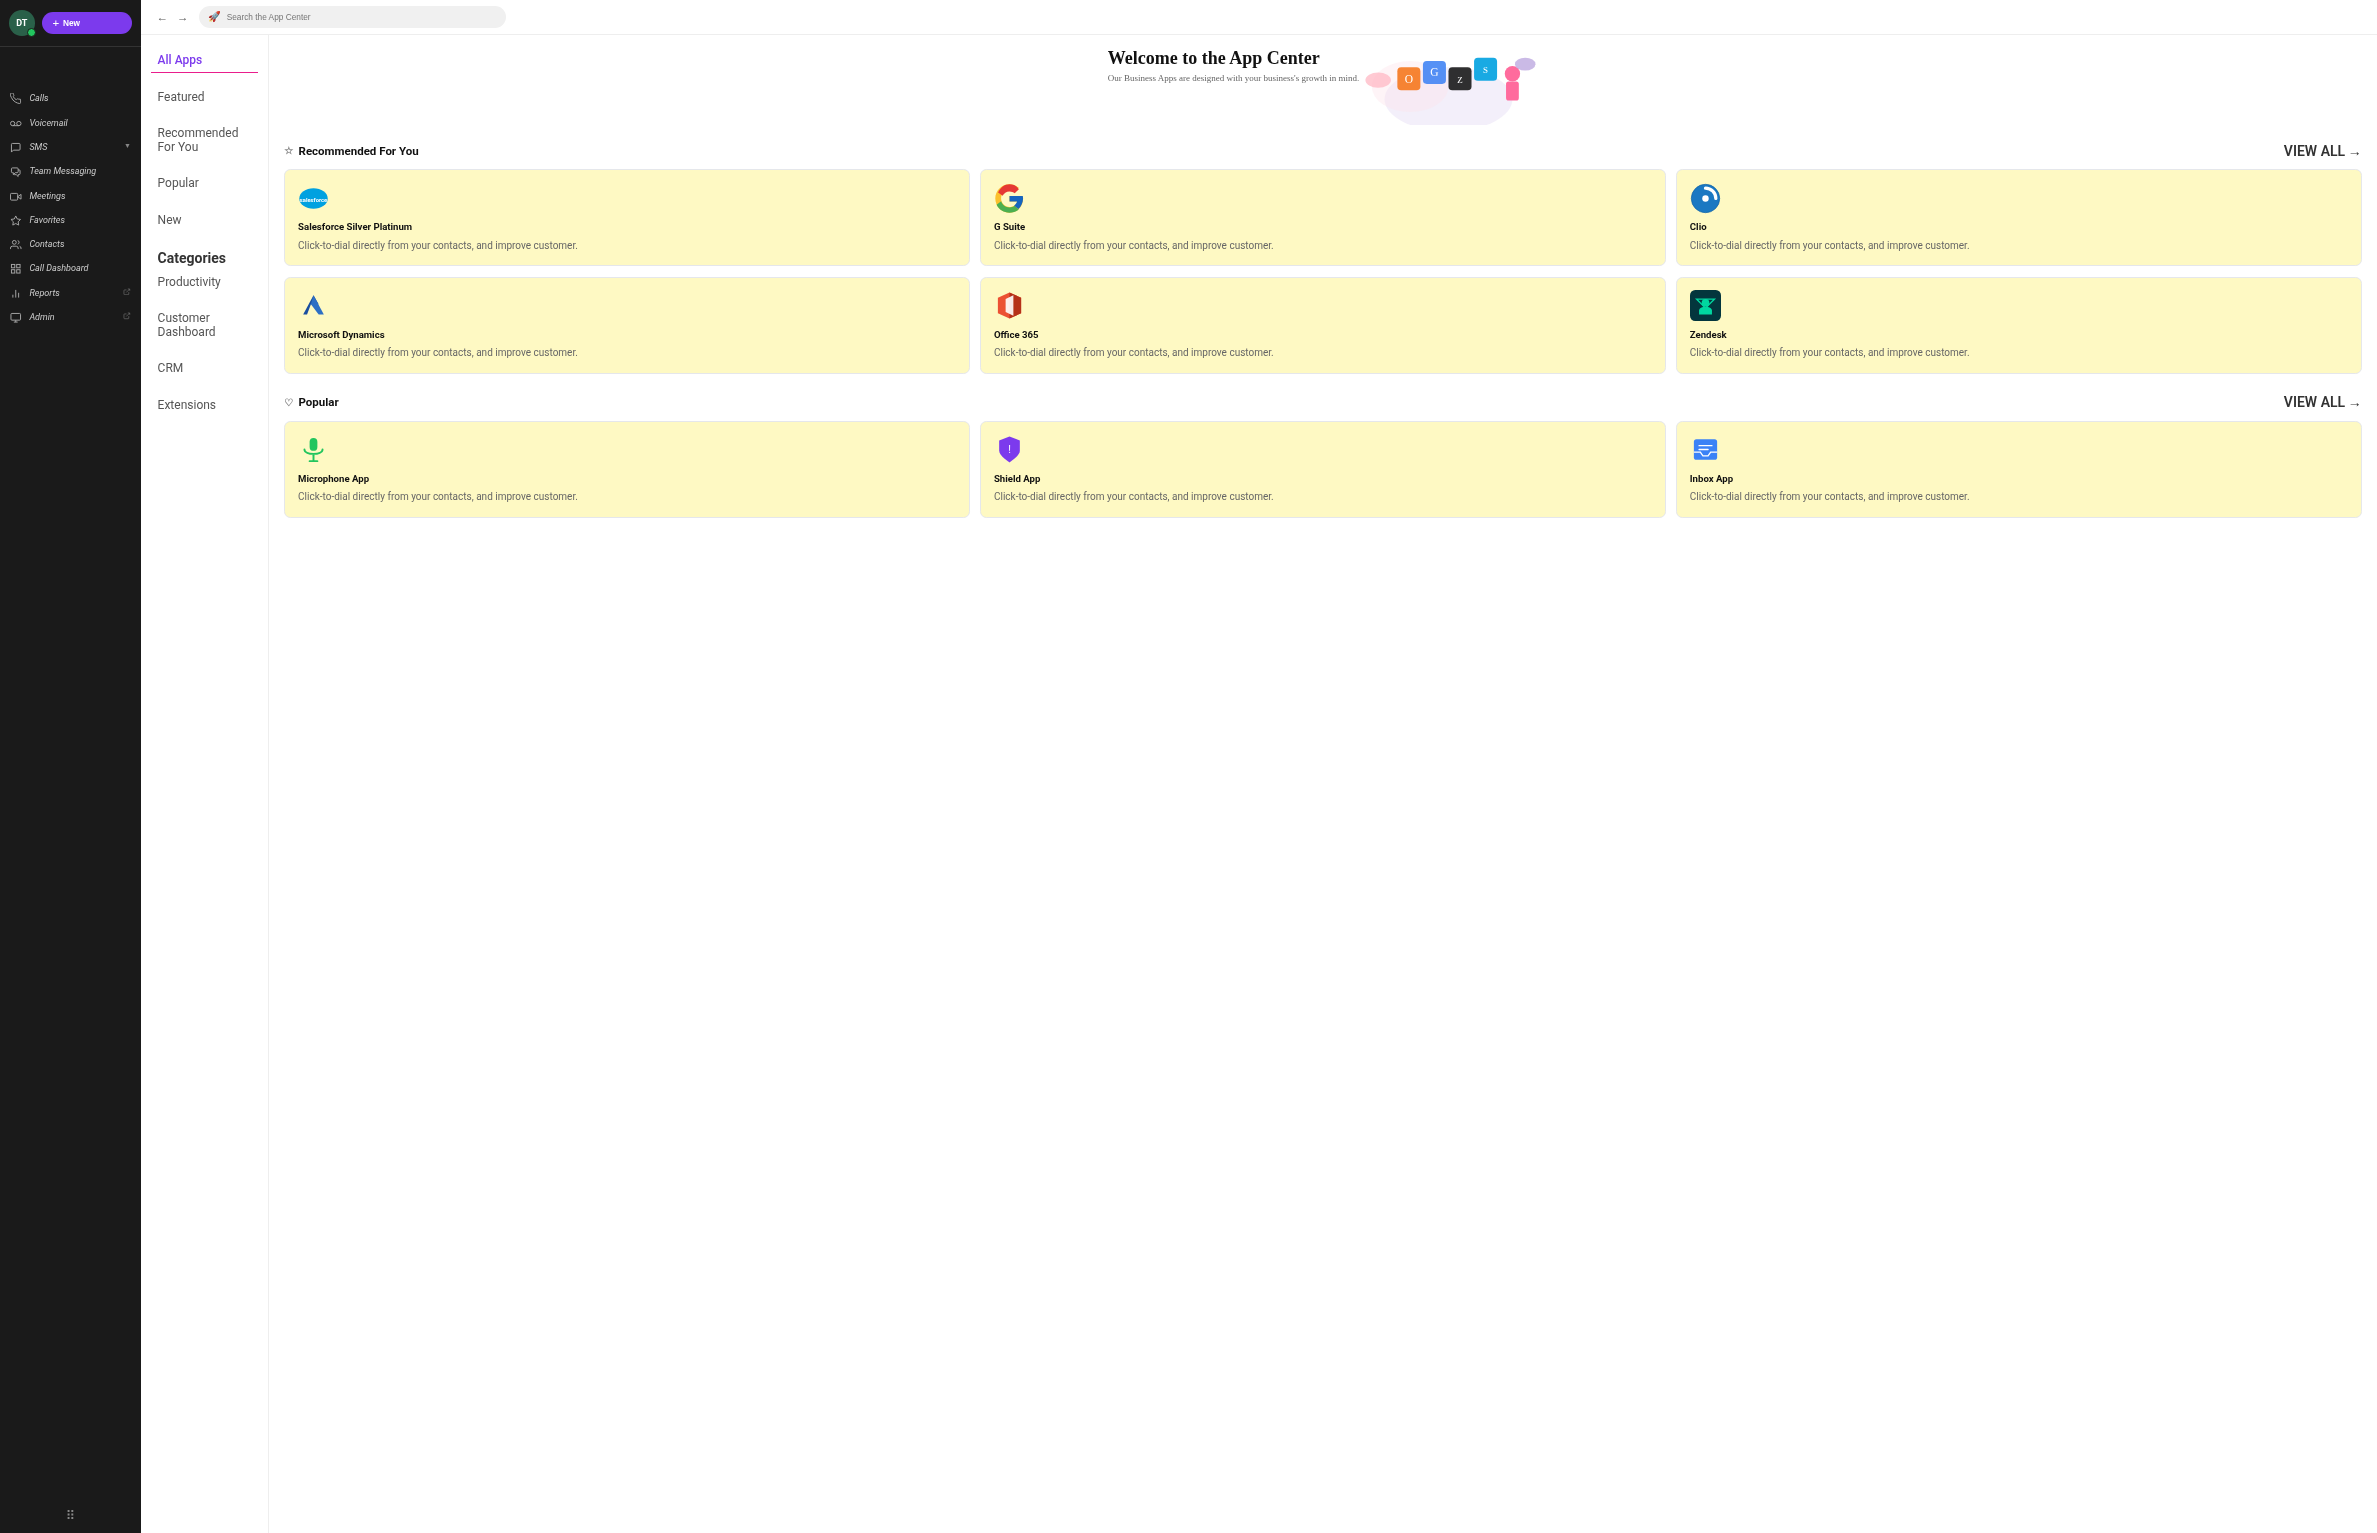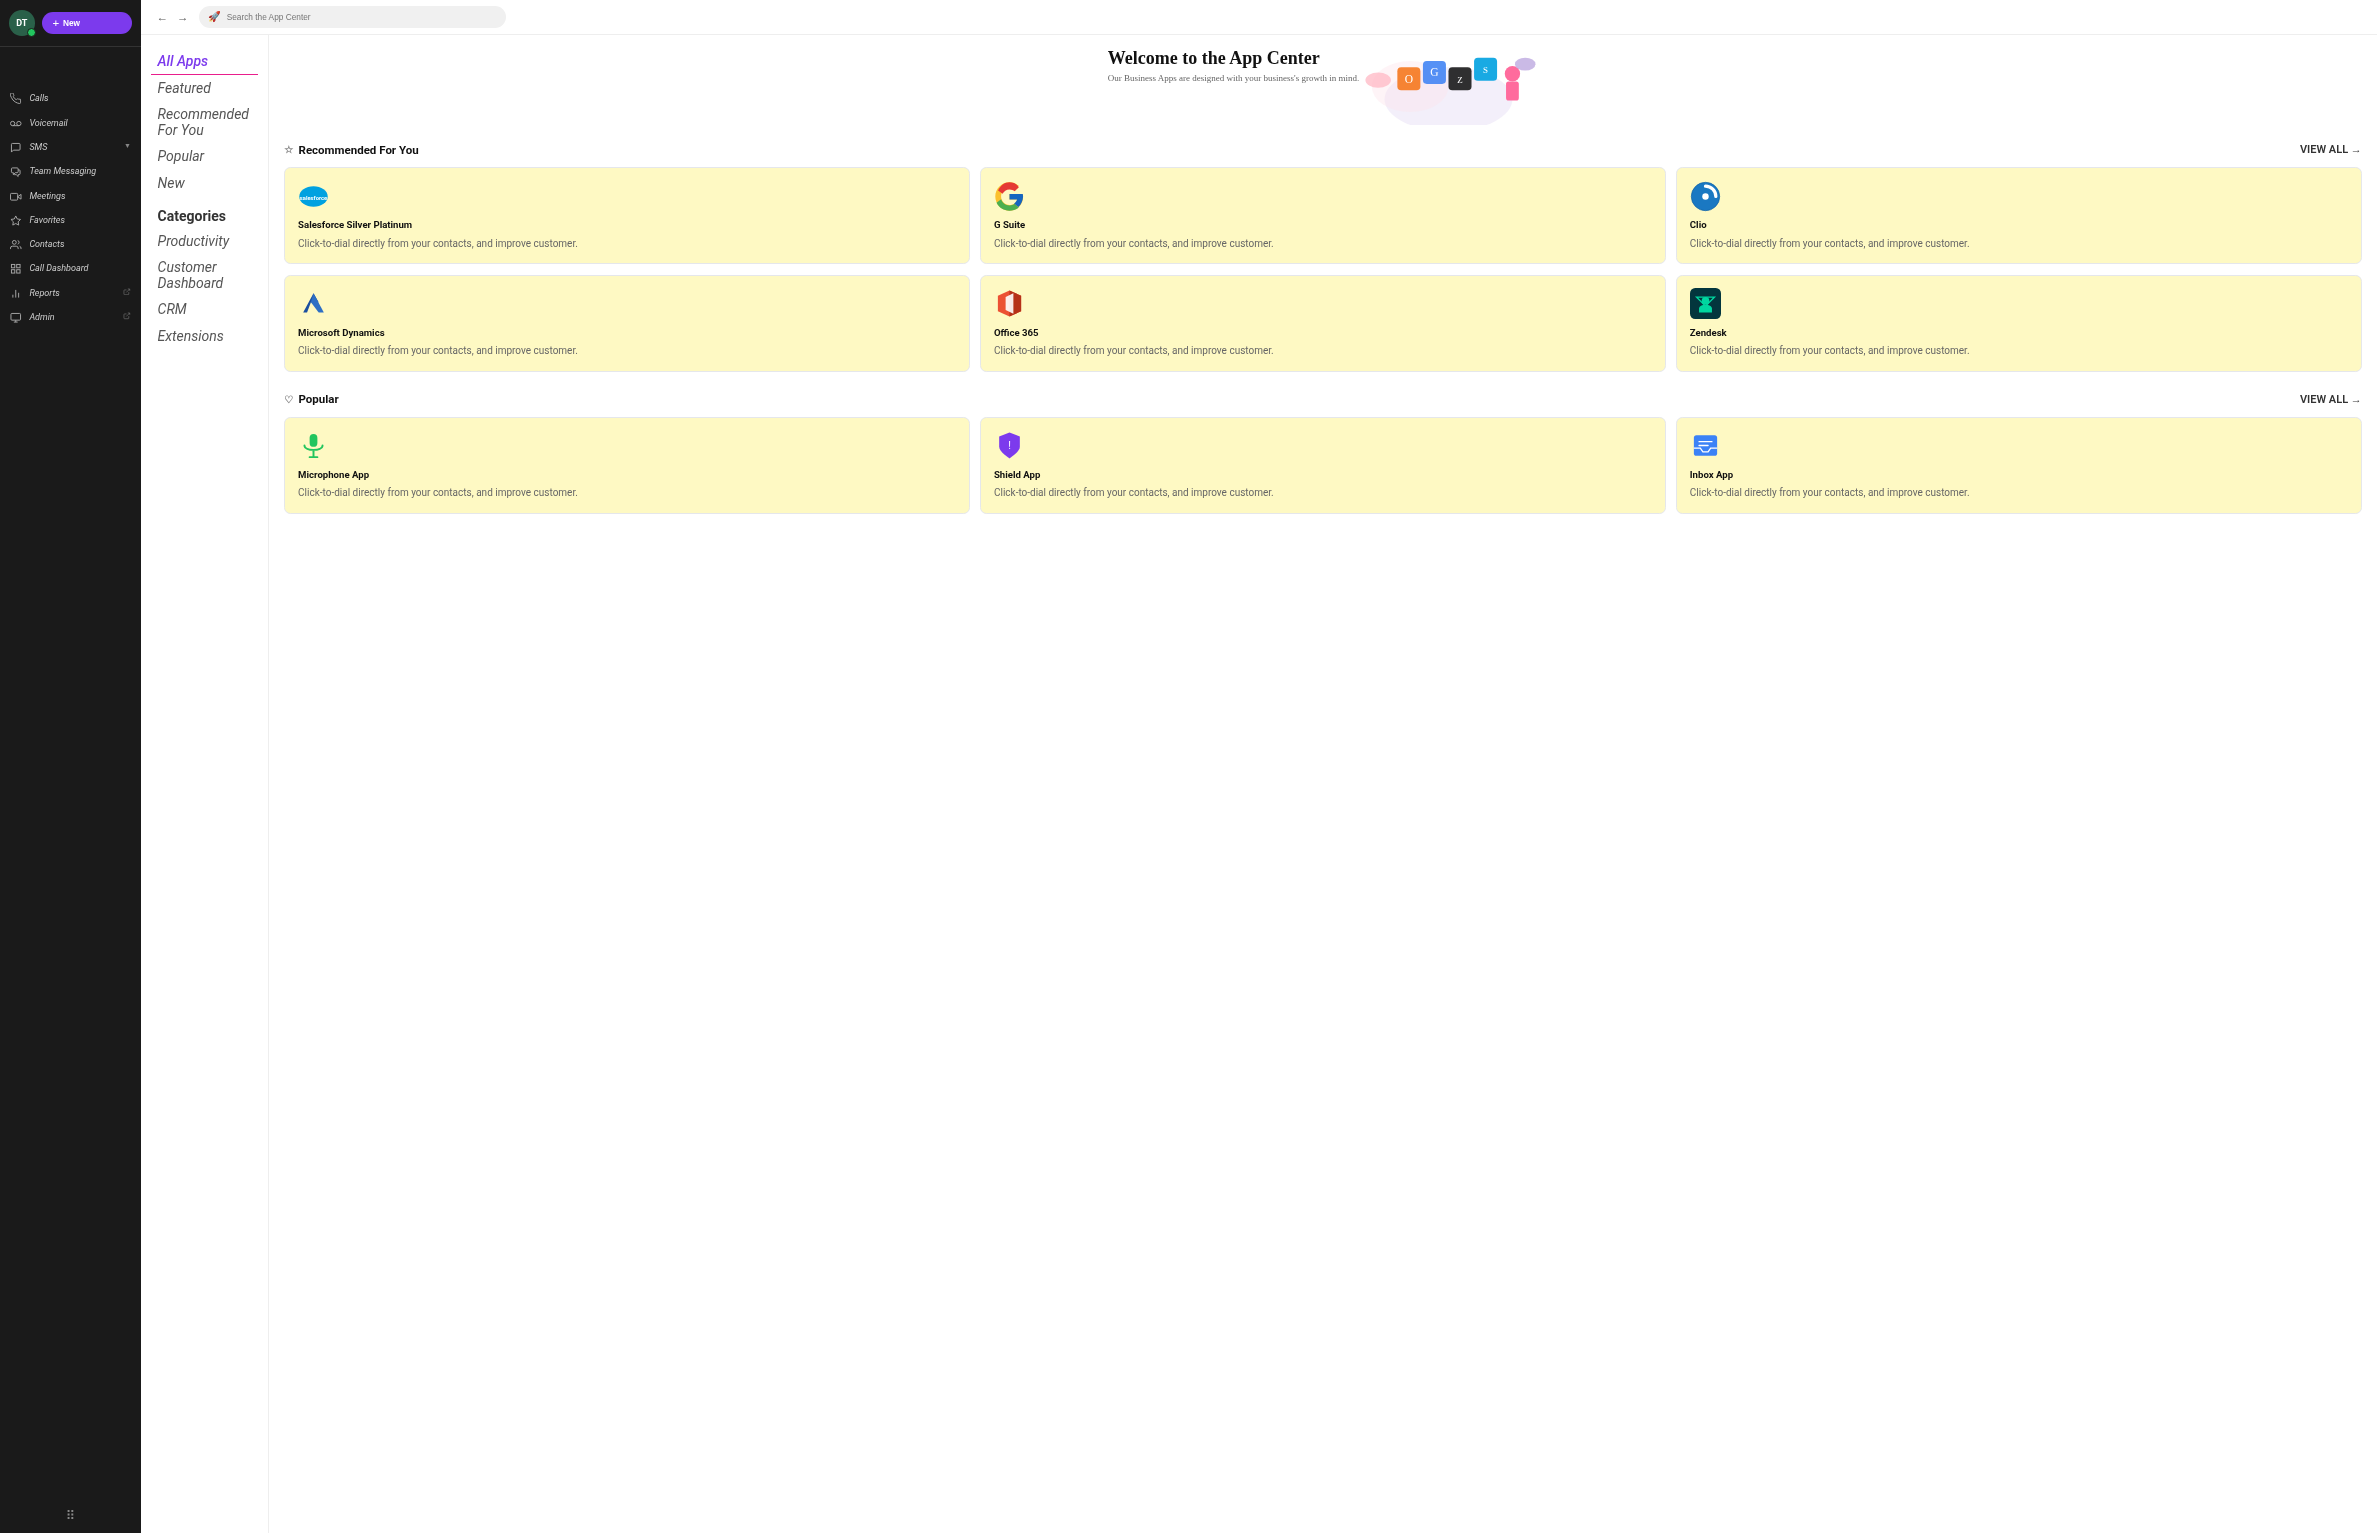--- a/index.html
+++ b/index.html
@@ -106,26 +106,25 @@
     .content { flex: 1; overflow-y: auto; display: flex; }
 
     
     .filter-sidebar {
       width: 128px; flex-shrink: 0;
       padding: 12.8px 10.2px;
       border-right: 0.6px solid #eee;
     }
     .filter-item {
       padding: 5.1px 6.4px;
-      font-size: 14px;
+      font-size: 12px;
       color: #555;
       cursor: pointer;
       border-radius: 3.8px;
-      margin-bottom: 0;
-      font-style: italic;
+      margin-bottom: 12px;
     }
     .filter-item.active {
       color: #7c3aed;
       border-bottom: 1.3px solid #e91e8c;
       border-radius: 0;
       font-weight: 500;
     }
     .filter-category-label {
       font-size: 14px; font-weight: 700; color: #333;
       padding: 6.4px 6.4px 3.8px;
@@ -153,21 +152,21 @@
     .section-header {
       display: flex; align-items: center; justify-content: space-between;
       margin-bottom: 10.2px;
     }
     .section-title {
       display: flex; align-items: center; gap: 5.1px;
       font-size: 11.5px; font-weight: 700; color: #111;
     }
     .section-icon { font-size: 10.2px; color: #888; }
     .view-all {
-      font-size: 11px; font-weight: 600; color: #333;
+      font-size: 14px; font-weight: 600; color: #333;
       cursor: pointer; display: flex; align-items: center; gap: 2.6px;
       text-decoration: none;
       margin-left: 36px;
     }
 
     
     .app-grid { display: grid; grid-template-columns: repeat(3, 1fr); gap: 10.2px; }
     .app-card {
       background: #fef9c3;
       border: 0.6px solid #e5e7eb;

